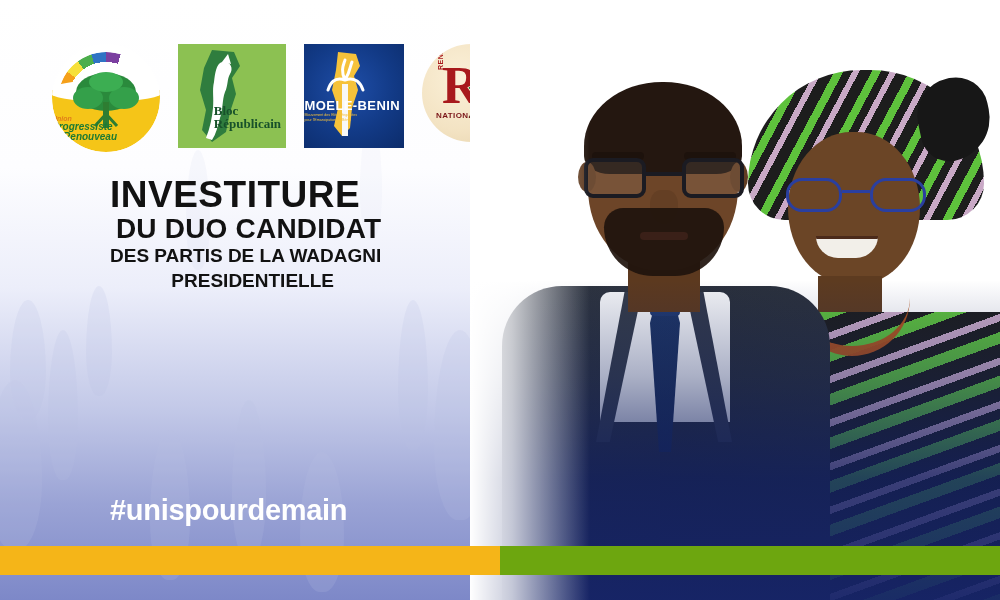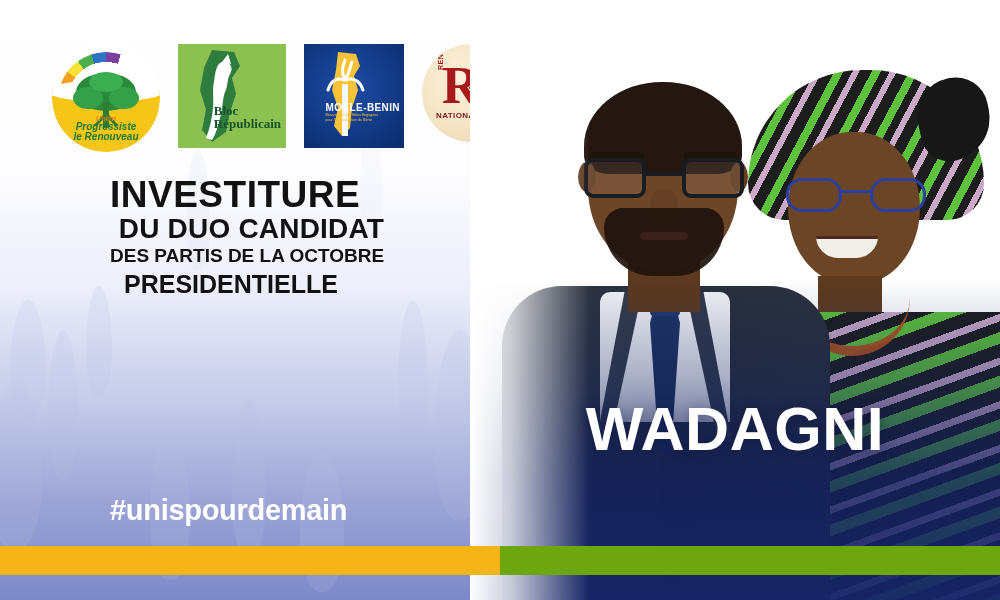--- a/index.html
+++ b/index.html
@@ -23,51 +23,51 @@
   .logo-up { width:108px; height:108px; border-radius:50%; background:#ffffff; overflow:hidden; position:relative; }
   .up-bowl { position:absolute; left:0; bottom:0; width:108px; height:62px; background:#f5c518; border-radius:0 0 54px 54px; }
   .up-bowl:after { content:""; position:absolute; left:-4px; top:-10px; width:116px; height:22px; background:#fff;
                    border-radius:50%; }
   .up-rainbow { position:absolute; left:6px; top:8px; width:96px; height:96px; border-radius:50%;
     background:conic-gradient(from 270deg,#e23b2e 0deg,#e23b2e 18deg,#f5a01a 18deg,#f5a01a 36deg,#f6e03a 36deg,#f6e03a 54deg,#4cae4c 54deg,#4cae4c 72deg,#2f73c4 72deg,#2f73c4 90deg,#7b3fa0 90deg,#7b3fa0 108deg,transparent 108deg);
     -webkit-mask:radial-gradient(circle at 50% 50%, transparent 0 56%, #000 56% 100%);
             mask:radial-gradient(circle at 50% 50%, transparent 0 56%, #000 56% 100%);
     transform:rotate(0deg); }
   .up-tree { position:absolute; left:50%; top:26px; transform:translateX(-50%); }
-  .up-txt { position:absolute; left:0; right:0; bottom:10px; text-align:center; color:#1d7a33; font-style:italic; font-weight:bold; line-height:1.0; }
+  .up-txt { position:absolute; left:0; right:0; bottom:10px; text-align:left; color:#1d7a33; font-style:italic; font-weight:bold; line-height:1.0; }
   .up-txt .t1 { font-size:7px; color:#e07f1a; }
   .up-txt .t2 { font-size:10px; }
   .up-txt .t3 { font-size:10px; }
 
   
   .logo-br { width:108px; height:104px; background:#8cc152; position:relative; overflow:hidden; }
   .br-txt { position:absolute; right:5px; bottom:18px; color:#17512a; font-family:"Liberation Serif", serif;
             font-weight:bold; font-size:13px; line-height:1.02; text-align:left; }
 
   
   .logo-mb { width:100px; height:104px; background:radial-gradient(circle at 45% 42%,#1f4ea8 0%,#123a86 55%,#0c2c6b 100%); position:relative; overflow:hidden; }
   .mb-txt { position:absolute; right:4px; bottom:26px; text-align:left; }
-  .mb-txt .m1 { color:#ffffff; font-size:10px; font-weight:bold; letter-spacing:.4px; }
+  .mb-txt .m1 { color:#ffffff; font-size:13px; font-weight:bold; letter-spacing:.4px; }
   .mb-txt .m2 { color:#f6c23a; font-size:3.6px; line-height:1.25; max-width:56px; }
 
   
   .logo-rn { width:98px; height:98px; border-radius:50%;
              background:radial-gradient(circle at 40% 35%,#fbf0d8 0%,#f3e3c3 60%,#e6d2ab 100%); position:relative; overflow:hidden; }
   .rn-R { position:absolute; left:20px; top:16px; font-family:"Liberation Serif", serif; font-weight:bold; font-size:52px; color:#a8191c; line-height:1; }
   .rn-N { position:absolute; left:46px; top:36px; font-family:"Liberation Serif", serif; font-weight:bold; font-size:46px; color:#157a3a; line-height:1; }
   .rn-vert { position:absolute; left:15px; top:26px; transform:rotate(-90deg); transform-origin:left top;
              font-size:7px; font-weight:bold; color:#a8191c; letter-spacing:.5px; white-space:nowrap; }
   .rn-nat { position:absolute; left:14px; bottom:22px; font-size:8px; font-weight:bold; color:#7a1518; letter-spacing:.4px; }
 
   
   .headline { position:absolute; left:110px; top:176px; }
   .hl1 { font-size:37px; font-weight:bold; letter-spacing:.5px; color:#121212; line-height:1.0; }
   .hl2 { font-size:28px; font-weight:bold; letter-spacing:.2px; color:#121212; line-height:1.12;text-align:right; }
   .hl3 { font-size:19px; font-weight:bold; color:#121212; line-height:1.3; }
-  .hl4 { font-size:25px; font-weight:bold; color:#121212; line-height:1.25; text-align:left; padding-left:14px; }
+  .hl4 { font-size:19px; font-weight:bold; color:#121212; line-height:1.25; text-align:center; padding-left:14px; }
 
   
   .bands { position:absolute; left:64px; top:323px; width:362px; }
   .band-green { background:#6da60f; color:#fff; height:76px; display:flex; align-items:center; justify-content:center; }
   .band-green span { font-size:40px; font-weight:bold; letter-spacing:.5px; transform:scaleX(.93); }
   .band-yellow { background:#f5b518; color:#12733c; height:77px; display:flex; align-items:center; justify-content:center; }
   .band-yellow span { font-size:41px; font-weight:bold; letter-spacing:.5px; transform:scaleX(.93); }
 
   
   .hashtag { position:absolute; left:110px; top:494px; color:#ffffff; font-size:29px; font-weight:bold; letter-spacing:-.3px; }
@@ -202,21 +202,21 @@
       <div class="rn-R">R</div>
       <div class="rn-N">N</div>
       <div class="rn-nat">NATIONALE</div>
     </div>
 
   </div>
 
   <div class="headline">
     <div class="hl1">INVESTITURE</div>
     <div class="hl2">DU DUO CANDIDAT</div>
-    <div class="hl3">DES PARTIS DE LA OCTOBRE</div>
+    <div class="hl3">DES PARTIS DE LA WADAGNI</div>
     <div class="hl4">PRESIDENTIELLE</div>
   </div>
 
 
   <div class="hashtag">#unispourdemain</div>
 
   <div class="photo">
     <div class="photo-bg"></div>
 
     <div class="woman">
@@ -258,21 +258,20 @@
           <div class="m-bridge"></div>
           <div class="m-lens r"></div>
       </div>
     </div>
 
     <div class="photo-wash"></div>
     <div class="photo-left-fade"></div>
   </div>
 
   <div class="names">
-    <div>WADAGNI</div>
   </div>
 
   <div class="bottom-bar">
     <div class="bar-yellow"></div>
     <div class="bar-green"></div>
   </div>
 
 </div>
 
 </body></html>

